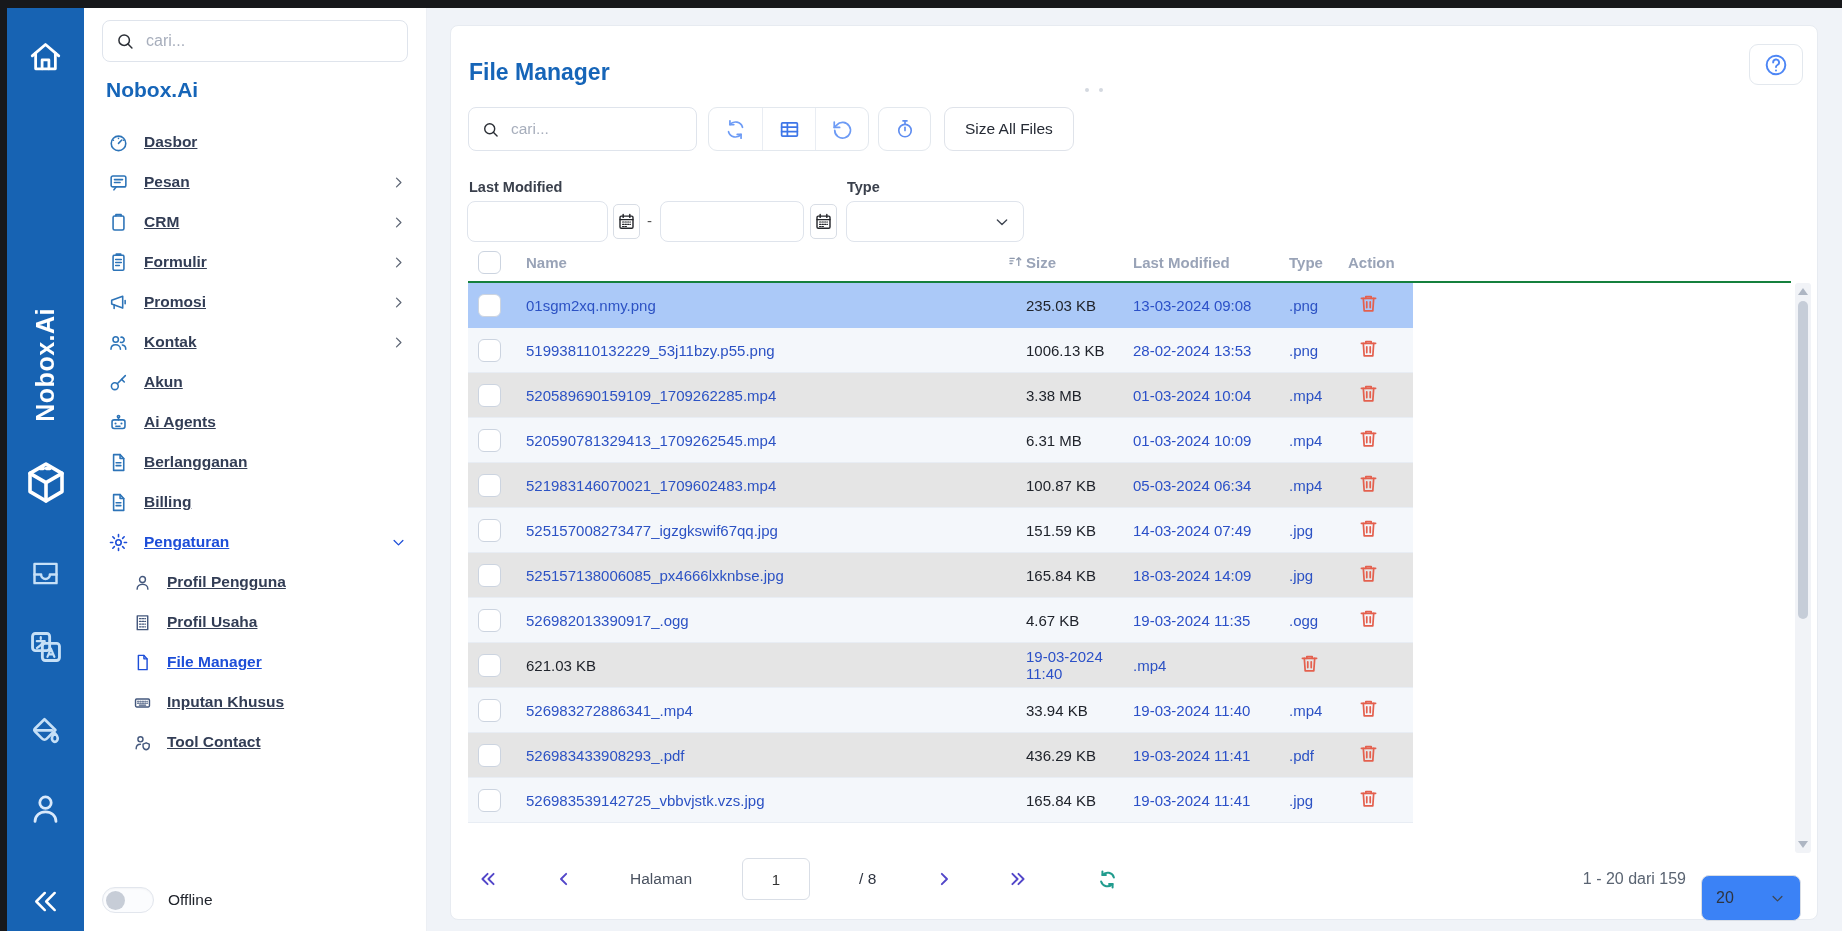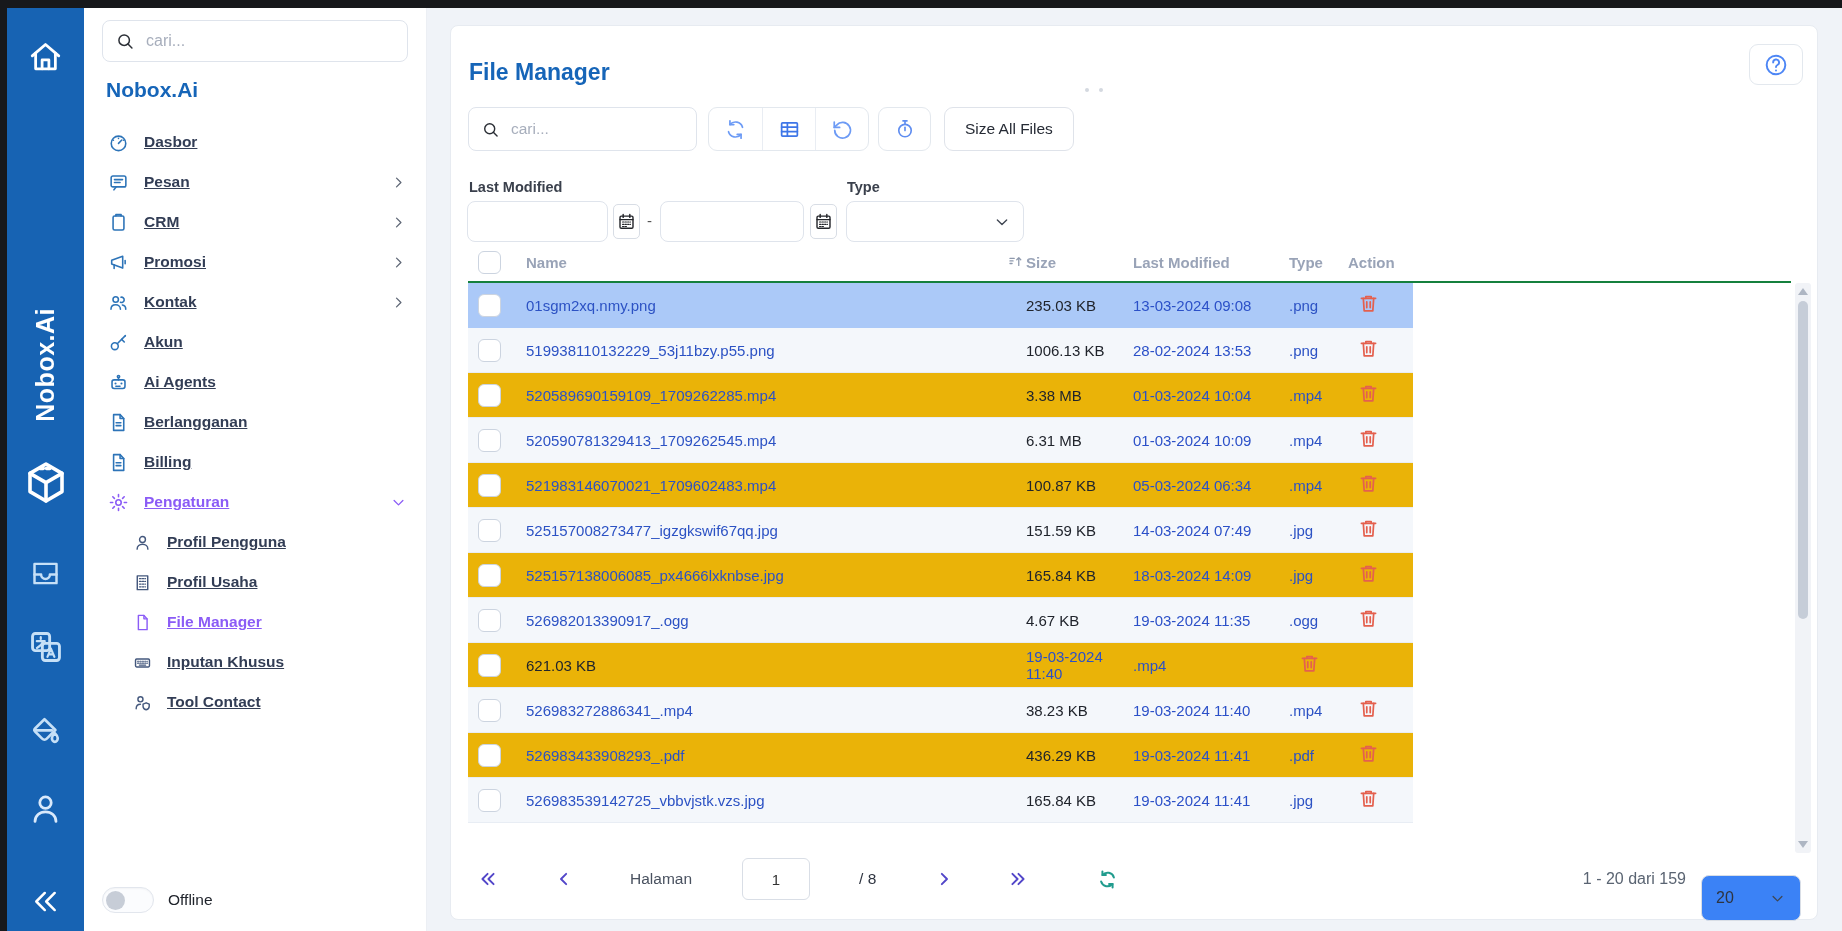--- a/index.html
+++ b/index.html
@@ -35,21 +35,21 @@
   #sb-search input::placeholder{color:#a7aebc;}
   #sb-brand{position:absolute;left:22px;top:70px;font-size:21px;font-weight:700;color:#1665b8;}
   #menu{position:absolute;left:0;top:114px;width:343px;}
   .mitem{display:flex;align-items:center;height:40px;padding:0 20px 0 24px;gap:15px;color:#323d55;
          font-size:15.5px;font-weight:600;cursor:pointer;text-decoration:underline;}
   .mitem .icn{width:21px;height:21px;color:#2d74b8;flex:none;}
   .mitem .mlabel{white-space:nowrap;}
   .mitem .chev{width:17px;height:17px;color:#5f6776;margin-left:auto;flex:none;}
   .mitem.sub{padding-left:49px;}
   .mitem.sub .icn{width:19px;height:19px;color:#44587d;}
-  .mitem.active,.mitem.active .icn,.mitem.active .chev{color:#8b5cf6;}
+  .mitem.active,.mitem.active .icn,.mitem.active .chev{color:#1d4ed8;}
   #offline{position:absolute;left:18px;top:879px;display:flex;align-items:center;gap:14px;}
   .toggle{position:relative;width:52px;height:26px;border-radius:13px;background:#fbfcfe;border:1px solid #e2e6ed;cursor:pointer;box-shadow:inset 0 1px 2px rgba(0,0,0,.04);}
   .toggle .knob{position:absolute;left:3px;top:2.5px;width:19px;height:19px;border-radius:50%;background:#c7cdd7;}
   #offline .olabel{font-size:15.5px;color:#20242c;font-weight:500;}
 
   
   #card{position:absolute;left:450px;top:25px;width:1368px;height:895px;background:#fff;
         border:1px solid #e7ebf1;border-radius:8px;z-index:3;}
   #title{position:absolute;left:18px;top:33px;margin:0;font-size:23px;font-weight:700;color:#1665b8;}
   #help-btn{position:absolute;left:1298px;top:18px;width:54px;height:41px;border:1px solid #e3e8ee;border-radius:9px;
@@ -90,21 +90,21 @@
   #type-select .icn{width:18px;height:18px;color:#3f4652;}
 
   
   #thead{position:absolute;left:17px;top:217px;width:1323px;height:40px;display:grid;
          grid-template-columns:58px 500px 107px 156px 59px 65px 1fr;align-items:center;
          border-bottom:2px solid #15803d;color:#99a3b7;font-size:15px;font-weight:700;}
   .th-name{display:flex;align-items:center;justify-content:space-between;padding-right:2px;}
   .sort{width:17px;height:17px;color:#8e99ad;cursor:pointer;}
   #tbody{position:absolute;left:17px;top:257px;width:945px;}
   .trow{display:grid;grid-template-columns:58px 500px 107px 156px 59px 65px;align-items:center;height:45px;
-        border-bottom:1px solid #e8edf4;font-size:15px;background:#eab308;}
+        border-bottom:1px solid #e8edf4;font-size:15px;background:#e5e5e5;}
   .trow:nth-child(even){background:#f4f7fb;}
   .trow.sel{background:#abc9f8;border-bottom-color:#abc9f8;}
   .cb{width:23px;height:23px;margin-left:10px;border:1.5px solid #ccd4e0;border-radius:6px;background:#fff;display:block;cursor:pointer;}
   .fname{color:#2c52c4;cursor:pointer;overflow:hidden;text-overflow:ellipsis;white-space:nowrap;text-decoration:none;}
   .fsize{color:#20242c;}
   .fdate{color:#2b50c8;}
   .ftype{color:#2c52c4;}
   .trash{border:none;background:none;padding:0;margin-left:9px;width:23px;height:23px;color:#e4604e;cursor:pointer;}
 
   
@@ -254,20 +254,35 @@
           <span class="mlabel">CRM</span>
           <span class="icn chev">
             <svg viewBox="0 0 24 24">
               <path d="M9.2 5.8 15.4 12l-6.2 6.2"></path>
             </svg>
           </span>
         </div>
         <div class="mitem">
           <span class="icn">
             <svg viewBox="0 0 24 24">
+              <rect x="5.8" y="3.8" width="12.4" height="17" rx="1.4"></rect>
+              <path d="M9.4 3.8V2.4h5.2v1.4"></path>
+              <path d="M8.8 8.6h6.4M8.8 12h6.4M8.8 15.4h4.2"></path>
+            </svg>
+          </span>
+          <span class="mlabel">Formulir</span>
+          <span class="icn chev">
+            <svg viewBox="0 0 24 24">
+              <path d="M9.2 5.8 15.4 12l-6.2 6.2"></path>
+            </svg>
+          </span>
+        </div>
+        <div class="mitem">
+          <span class="icn">
+            <svg viewBox="0 0 24 24">
               <path d="M16.8 4.8 4.2 9.4v4.4l12.6 4.6z"></path>
               <path d="M7 14.6v4.2"></path>
               <path d="M19.6 9.8v3.6"></path>
             </svg>
           </span>
           <span class="mlabel">Promosi</span>
           <span class="icn chev">
             <svg viewBox="0 0 24 24">
               <path d="M9.2 5.8 15.4 12l-6.2 6.2"></path>
             </svg>
@@ -653,21 +668,21 @@
                   <path d="M9.2 6.6V4.8h5.6v1.8"></path>
                   <path d="M6.6 6.6l.9 13.2h9l.9-13.2"></path>
                   <path d="M10.2 10.3v6M13.8 10.3v6"></path>
                 </svg></span></button></div>
         </div>
         <div class="trow">
           <div>
             <span class="cb"></span>
           </div>
           <div><a class="fname">526983272886341_.mp4</a></div>
-          <div class="fsize">38.23 KB</div>
+          <div class="fsize">33.94 KB</div>
           <div class="fdate">19-03-2024 11:40</div>
           <div class="ftype">.mp4</div>
           <div><button class="trash"><span class="icn"><svg viewBox="0 0 24 24">
                   <path d="M4.6 6.6h14.8"></path>
                   <path d="M9.2 6.6V4.8h5.6v1.8"></path>
                   <path d="M6.6 6.6l.9 13.2h9l.9-13.2"></path>
                   <path d="M10.2 10.3v6M13.8 10.3v6"></path>
                 </svg></span></button></div>
         </div>
         <div class="trow">

